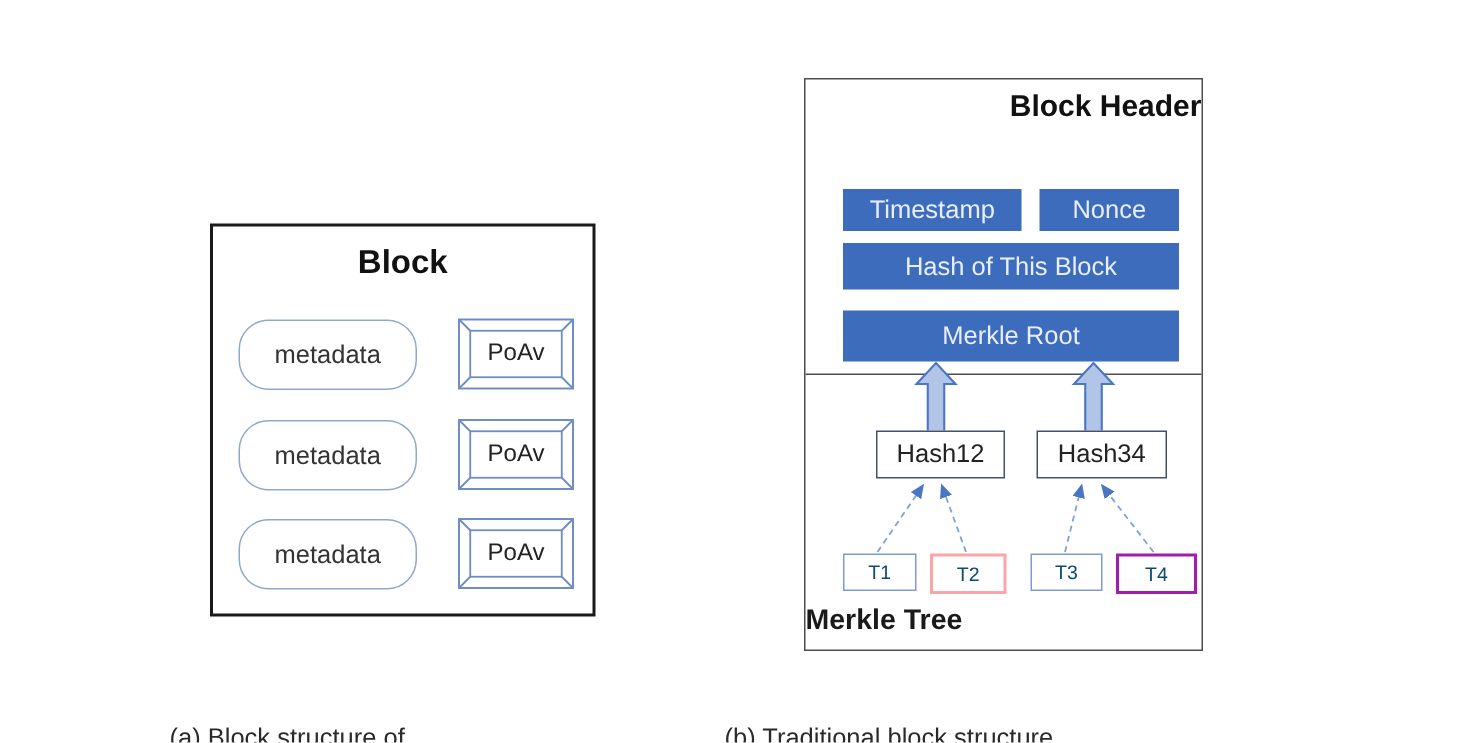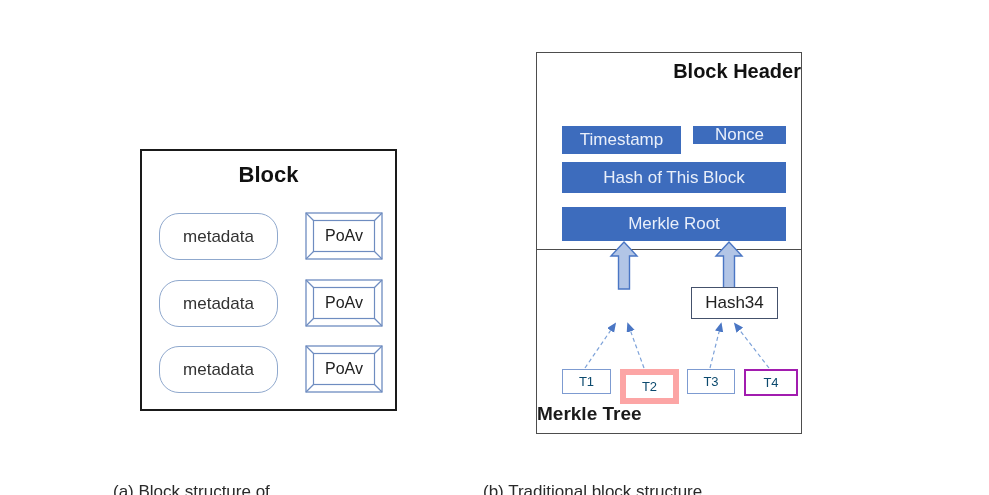--- a/index.html
+++ b/index.html
@@ -18,31 +18,31 @@
   .row1{top:62px;} .row2{top:129px;} .row3{top:195px;}
   .krow1{top:61px;} .krow2{top:128px;} .krow3{top:194px;}
 
   
   .right-block{position:absolute;left:536px;top:52px;width:264px;height:380px;border:1.5px solid #4d4d4d;background:#fff;}
   .rb-divider{position:absolute;left:0;top:196px;width:100%;height:0;border-top:1.5px solid #4d4d4d;}
   .rb-title{position:absolute;left:0;top:7px;width:100%;text-align:right;font-weight:bold;font-size:20px;color:#111;}
   .bar{position:absolute;background:#3d6cbd;color:#e9effa;display:flex;align-items:center;justify-content:center;font-size:17px;}
   .bar-prev{left:25px;top:33px;width:224px;height:31px;}
   .bar-time{left:25px;top:73px;width:119px;height:28px;}
-  .bar-nonce{left:156px;top:73px;width:93px;height:18px;}
+  .bar-nonce{left:156px;top:73px;width:93px;height:28px;}
   .bar-hash{left:25px;top:109px;width:224px;height:31px;}
   .bar-root{left:25px;top:154px;width:224px;height:34px;}
   .hash-node{position:absolute;top:234px;height:30px;border:1.8px solid #44516b;background:#fff;
              display:flex;align-items:center;justify-content:center;font-size:17px;color:#222;z-index:3;}
   .hash12{left:47px;width:84px;}
   .hash34{left:154px;width:85px;}
   .leaf{position:absolute;top:316px;height:23px;background:#fff;display:flex;align-items:center;justify-content:center;
         font-size:13px;color:#0c4a6e;z-index:3;}
   .leaf-t1{left:25px;width:47px;border:1.4px solid #7d9bd1;}
-  .leaf-t2{left:83px;width:47px;border:6px solid #fca5a5;}
+  .leaf-t2{left:83px;width:47px;border:2px solid #fca5a5;}
   .leaf-t3{left:150px;width:46px;border:1.4px solid #7d9bd1;}
   .leaf-t4{left:207px;width:50px;border:2px solid #a21caf;}
   .tree-title{position:absolute;left:0;top:350px;width:100%;font-weight:bold;font-size:19px;color:#1a1a1a;}
   .tree-svg{position:absolute;left:0;top:0;width:264px;height:380px;z-index:2;pointer-events:none;}
 
   
   .caption{position:absolute;top:482px;left:0;width:989px;font-size:17px;color:#2a2a2a;white-space:nowrap;}
   .cap-a{position:absolute;left:113px;}
   .cap-b{position:absolute;left:483px;}
 </style>
@@ -110,20 +110,21 @@
         </marker>
       </defs>
       <polygon points="81.5,236 81.5,203 74,203 87,189 100,203 92.5,203 92.5,236" fill="#b2c5e6" stroke="#4a76c4" stroke-width="1.4"></polygon>
       <polygon points="186.5,236 186.5,203 179,203 192,189 205,203 197.5,203 197.5,236" fill="#b2c5e6" stroke="#4a76c4" stroke-width="1.4"></polygon>
       <path d="M48,315 L78,271" stroke="#7da2d9" stroke-width="1.2" stroke-dasharray="4 3" fill="none" marker-end="url(#ah)"></path>
       <path d="M107,315 L91,271" stroke="#7da2d9" stroke-width="1.2" stroke-dasharray="4 3" fill="none" marker-end="url(#ah)"></path>
       <path d="M173,315 L184,271" stroke="#7da2d9" stroke-width="1.2" stroke-dasharray="4 3" fill="none" marker-end="url(#ah)"></path>
       <path d="M232,315 L198,271" stroke="#7da2d9" stroke-width="1.2" stroke-dasharray="4 3" fill="none" marker-end="url(#ah)"></path>
     </svg>
 
+    <div class="hash-node hash12">Hash12</div>
     <div class="hash-node hash34">Hash34</div>
 
     <div class="leaf leaf-t1">T1</div>
     <div class="leaf leaf-t2">T2</div>
     <div class="leaf leaf-t3">T3</div>
     <div class="leaf leaf-t4">T4</div>
 
     <div class="tree-title">Merkle Tree</div>
   </div>
 

